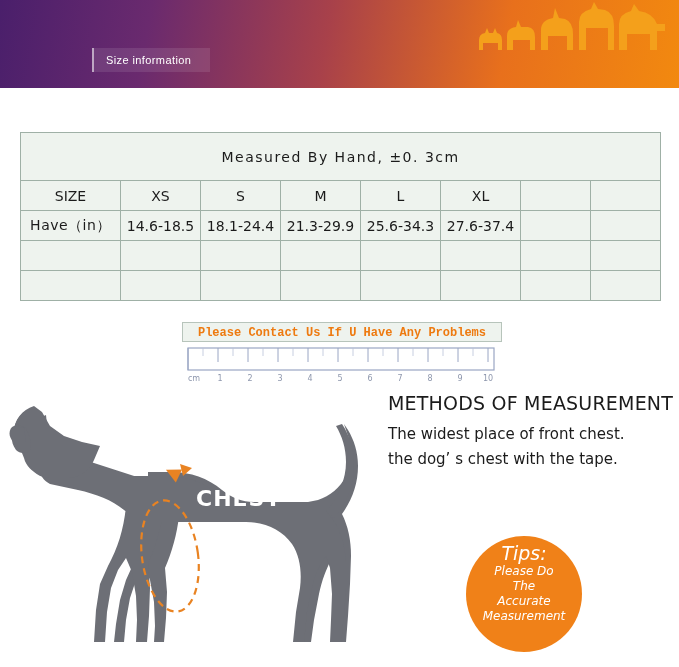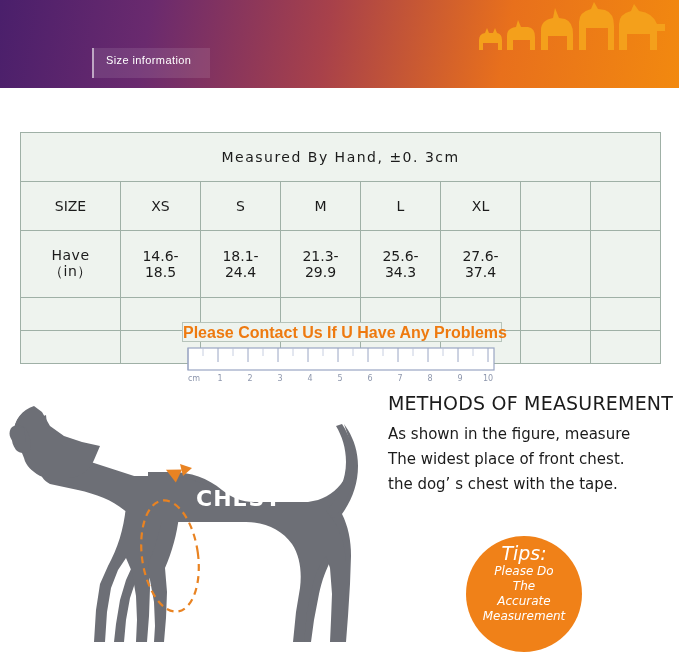--- a/index.html
+++ b/index.html
@@ -21,21 +21,21 @@
   .header {
     position: absolute;
     left: 0; top: 0;
     width: 679px; height: 88px;
     background: linear-gradient(100deg, #4a1f6b 0%, #6a2a6e 22%, #a8414a 48%, #e8701c 74%, #f2890f 100%);
     overflow: hidden;
   }
   .header-tab {
     position: absolute;
     left: 92px; top: 48px;
-    width: 118px; height: 30px;
+    width: 118px; height: 24px;
     background: rgba(255,255,255,0.10);
     border-left: 2px solid rgba(255,255,255,0.55);
   }
   .header-tab span {
     display: block;
     color: #ffffff;
     font-size: 11px;
     line-height: 24px;
     padding-left: 12px;
     letter-spacing: .4px;
@@ -60,21 +60,21 @@
   }
   table.sizetable td {
     border: 1px solid #9fb0a6;
     background: #eef3ee;
     height: 30px;
     text-align: center;
     vertical-align: middle;
     font-size: 14px;
     color: #1b1b1b;
     font-family: "DejaVu Sans", sans-serif;
-    padding: 16px;
+    padding: 0;
   }
   td.title-cell {
     height: 48px !important;
     font-size: 21px;
     letter-spacing: 1.5px;
     font-weight: normal;
   }
   td.rowhead {
     font-size: 15px;
     letter-spacing: .5px;
@@ -87,23 +87,24 @@
     left: 182px; top: 322px;
     width: 320px; height: 20px;
     border: 1px solid #b7c4bb;
     background: #eef3ee;
     text-align: center;
   }
   .contact-banner span {
     display: block;
     color: #ee7a10;
     font-weight: bold;
-    font-size: 16px;
+    font-size: 12px;
     line-height: 20px;
     white-space: nowrap;
+    font-family: Liberation Mono, monospace;
   }
 
   
   .ruler {
     position: absolute;
     left: 180px; top: 346px;
     width: 322px; height: 38px;
   }
 
   
@@ -467,21 +468,20 @@
       <ellipse cx="162" cy="176" rx="28" ry="56" fill="none" stroke="#e98322" stroke-width="2.2" stroke-dasharray="7 5" transform="rotate(-8 162 176)"></ellipse>
 
       <path d="M178 104 L170 90 L186 92 Z" fill="#e98322" transform="rotate(-8 162 176)"></path>
       <path d="M175 96 L172 84 L184 88 Z" fill="#e98322"></path>
     </svg>
   </div>
   <div class="chest-label">CHEST</div>
 
   <div class="methods-title">METHODS OF MEASUREMENT</div>
   <div class="methods-body">
-    <div>As shown in the figure, measure</div>
     <div>The widest place of front chest.</div>
     <div>the dog’ s chest with the tape.</div>
   </div>
 
   <div class="tips-circle">
     <div class="tips-heading">Tips:</div>
     <div class="tips-lines">Please Do</div>
     <div class="tips-lines">The</div>
     <div class="tips-lines">Accurate</div>
     <div class="tips-lines">Measurement</div>

